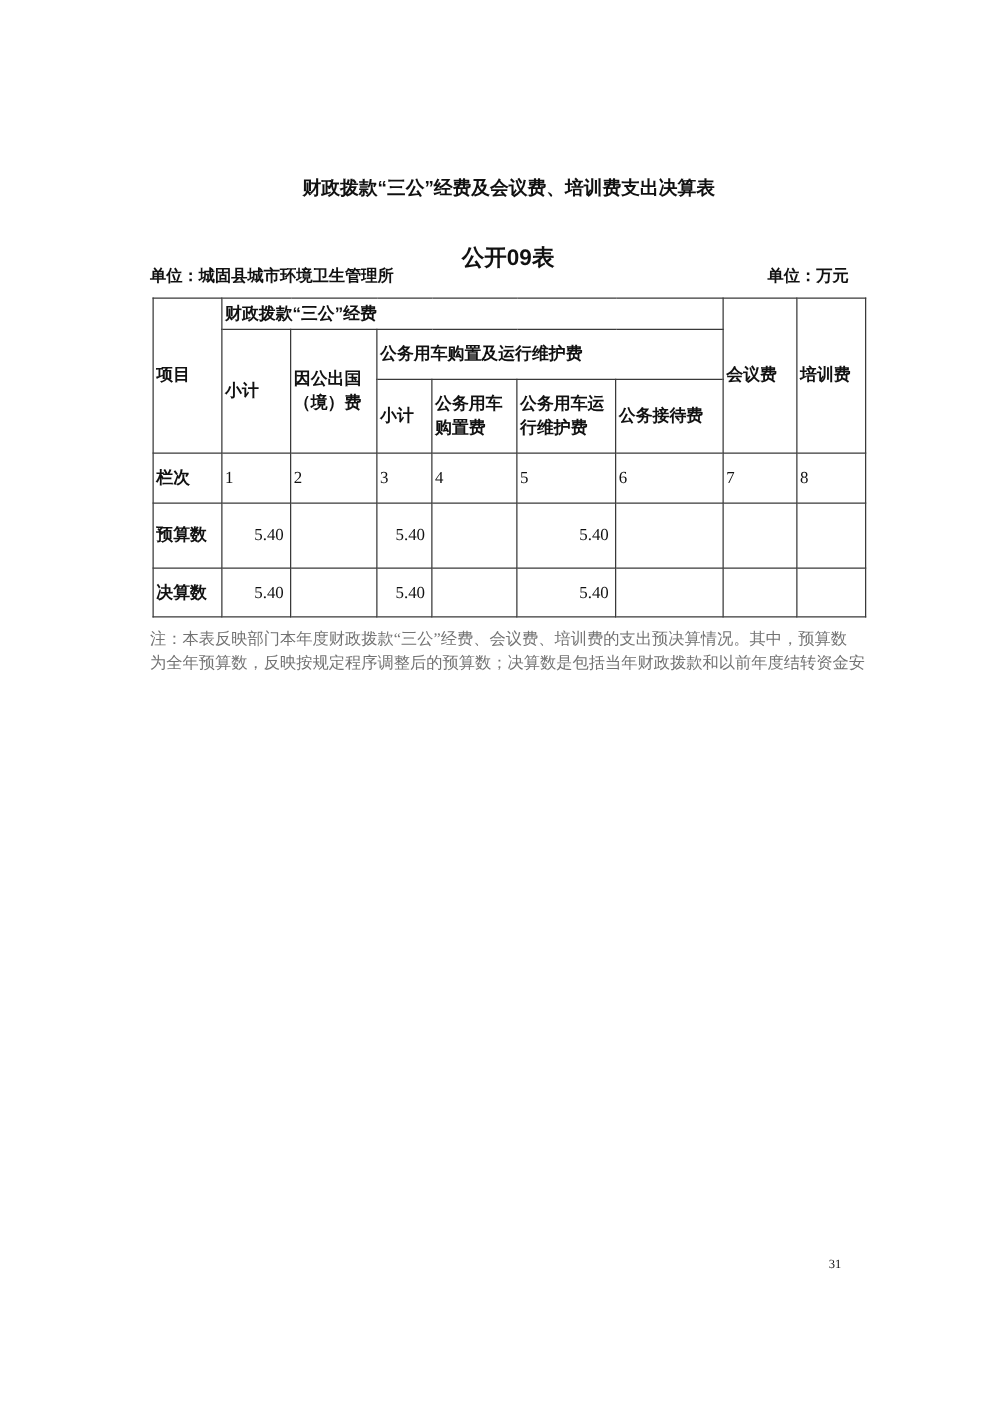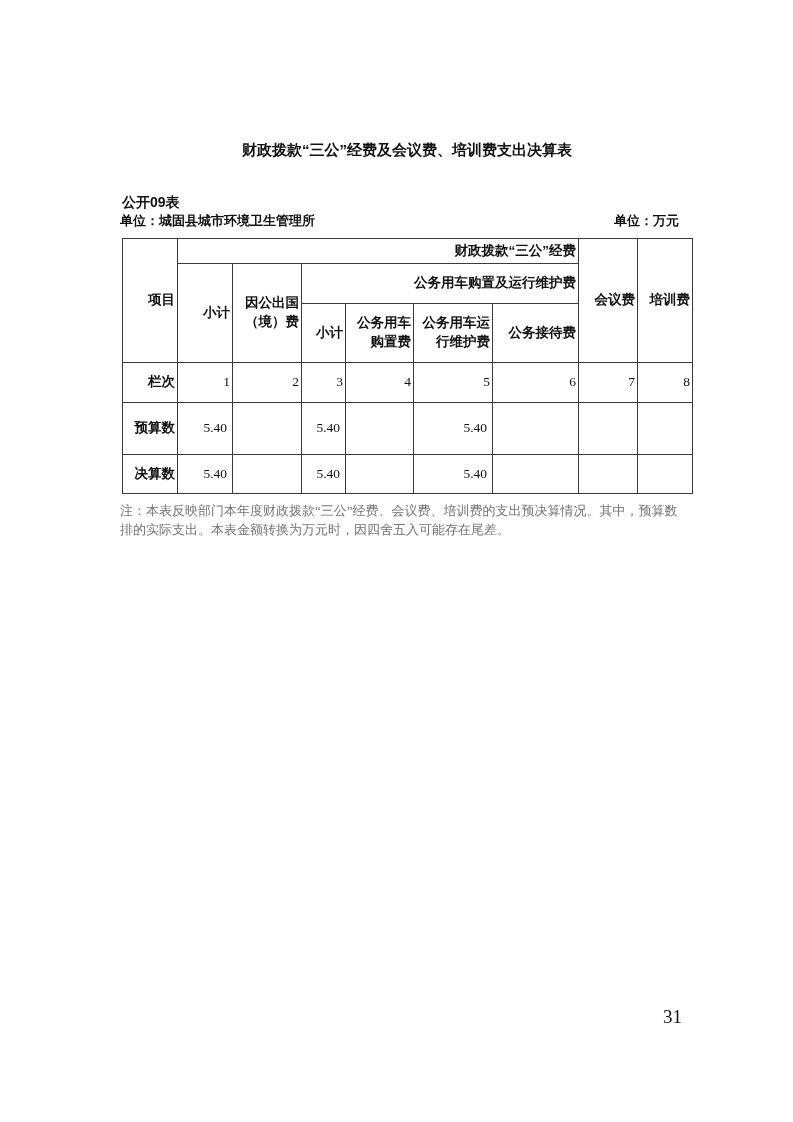--- a/index.html
+++ b/index.html
@@ -17,22 +17,22 @@
     position: absolute;
     top: 141px; left: 122px; width: 570px;
     text-align: center;
     font-size: 15px;
     font-weight: bold;
     white-space: nowrap;
   }
   .table-label {
     position: absolute;
     top: 194px; left: 122px; width: 569px;
-    text-align: left;
-    font-size: 14px;
+    text-align: center;
+    font-size: 18px;
     font-weight: bold;
   }
   .unit-left {
     position: absolute;
     top: 212px; left: 120px;
     font-size: 13px;
     font-weight: bold;
     white-space: nowrap;
   }
   .unit-right {
@@ -48,21 +48,21 @@
     position: absolute;
     top: 238px; left: 122px;
     width: 570px;
     border-collapse: collapse;
     table-layout: fixed;
   }
   table.report td {
     border: 1.5px solid #3a3a3a;
     font-size: 13.5px;
     font-weight: bold;
-    text-align: right;
+    text-align: left;
     vertical-align: middle;
     line-height: 1.4;
     padding: 1px 2px;
     overflow: hidden;
   }
   table.report td.num {
     font-family: "Liberation Serif", serif;
     font-weight: normal;
     font-size: 13.5px;
   }
@@ -87,21 +87,21 @@
     font-size: 13px;
     line-height: 18.6px;
     color: #737373;
   }
   .note-line { white-space: nowrap; }
 
   .page-number {
     position: absolute;
     top: 1006px; left: 663px;
     font-family: "Liberation Serif", serif;
-    font-size: 19px;
+    font-size: 10px;
   }
 </style>
 </head>
 <body>
 
 <div class="page">
 
   <div class="doc-title">财政拨款“三公”经费及会议费、培训费支出决算表</div>
 
   <div class="table-label">公开09表</div>
@@ -173,18 +173,18 @@
         <td class="val">5.40</td>
         <td class="val"></td>
         <td class="val"></td>
         <td class="val"></td>
       </tr>
     </tbody>
   </table>
 
   <div class="note">
     <div class="note-line">注：本表反映部门本年度财政拨款“三公”经费、会议费、培训费的支出预决算情况。其中，预算数</div>
-    <div class="note-line">排的实际支出。本表金额转换为万元时，因四舍五入可能存在尾差。</div>
+    <div class="note-line">为全年预算数，反映按规定程序调整后的预算数；决算数是包括当年财政拨款和以前年度结转资金安</div>
   </div>
 
   <div class="page-number">31</div>
 
 </div>
 
 </body></html>

